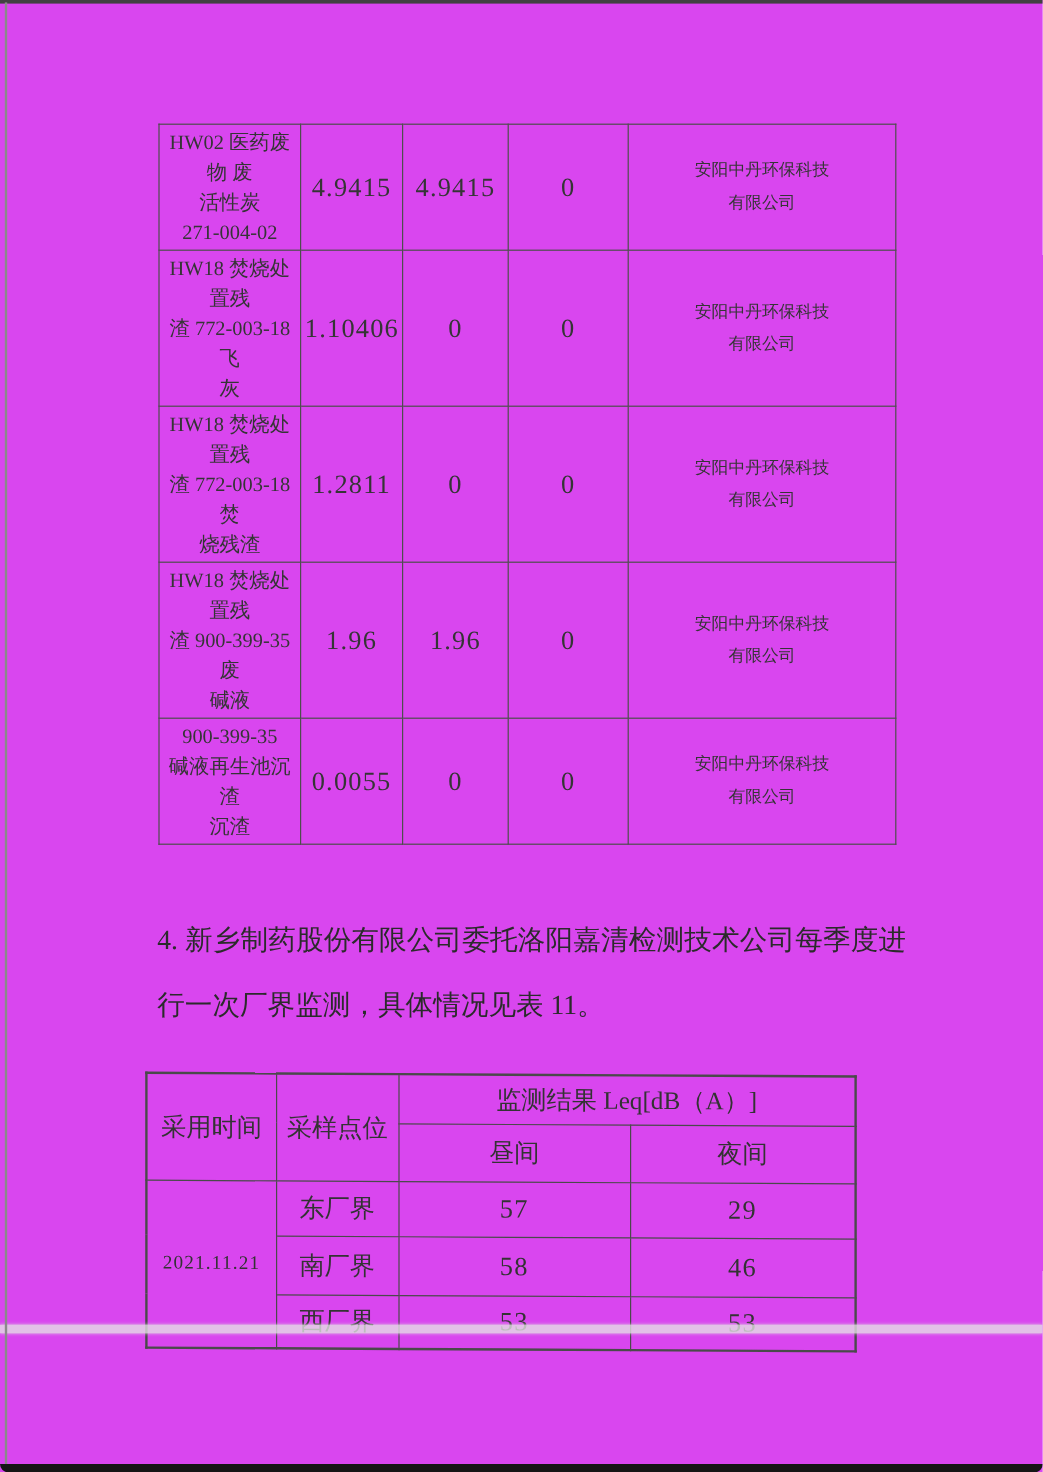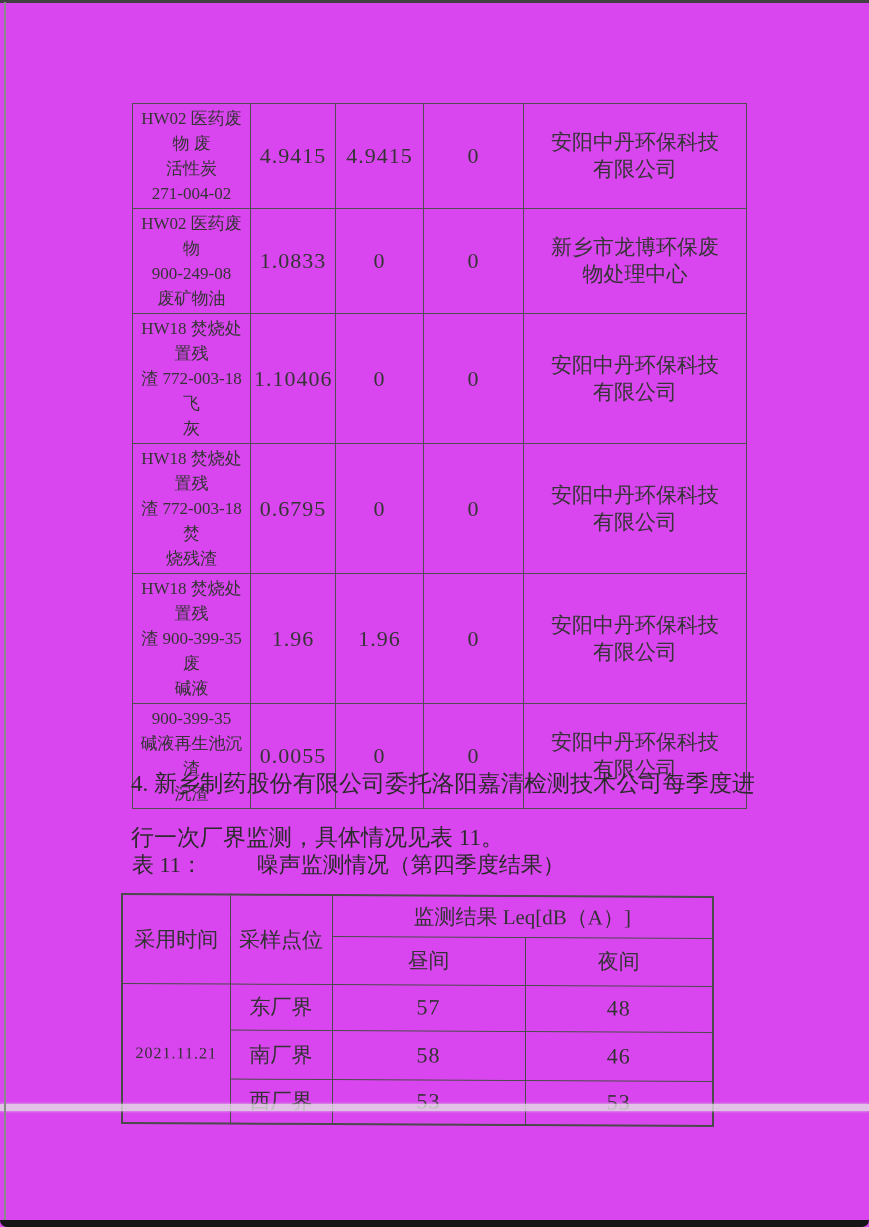--- a/index.html
+++ b/index.html
@@ -38,21 +38,21 @@
   }
   .waste-table td {
     border: 1px solid #4e4e4e;
     text-align: center; vertical-align: middle;
     white-space: pre-line;
     color: #353535;
     padding: 2px 3px;
   }
   .waste-table td.c-name { font-size: 17px; line-height: 25px; }
   .waste-table td.c-num  { font-size: 22px; letter-spacing: 1px; }
-  .waste-table td.c-comp { font-size: 21px; line-height: 27px; text-align: center; }
+  .waste-table td.c-comp { font-size: 14px; line-height: 27px; text-align: center; }
 
   
   .para {
     position: absolute; left: 131px; top: 757px; width: 624px;
     margin: 0; font-size: 23px; line-height: 54px;
     color: #2b2b2b; text-align: justify;
   }
 
   
   .caption {
@@ -102,44 +102,34 @@
           <td class="c-name">HW02 医药废物 废
 活性炭
 271-004-02</td>
           <td class="c-num">4.9415</td>
           <td class="c-num">4.9415</td>
           <td class="c-num">0</td>
           <td class="c-comp">安阳中丹环保科技
 有限公司</td>
         </tr>
         <tr style="height: 80px;">
-          <td class="c-name">HW02 医药废物
-900-249-08
-废矿物油</td>
-          <td class="c-num">1.0833</td>
-          <td class="c-num">0</td>
-          <td class="c-num">0</td>
-          <td class="c-comp">新乡市龙博环保废
-物处理中心</td>
-        </tr>
-        <tr style="height: 80px;">
           <td class="c-name">HW18 焚烧处置残
 渣 772-003-18 飞
 灰</td>
           <td class="c-num">1.10406</td>
           <td class="c-num">0</td>
           <td class="c-num">0</td>
           <td class="c-comp">安阳中丹环保科技
 有限公司</td>
         </tr>
         <tr style="height: 80px;">
           <td class="c-name">HW18 焚烧处置残
 渣 772-003-18 焚
 烧残渣</td>
-          <td class="c-num">0.6795</td>
+          <td class="c-num">1.2811</td>
           <td class="c-num">0</td>
           <td class="c-num">0</td>
           <td class="c-comp">安阳中丹环保科技
 有限公司</td>
         </tr>
         <tr style="height: 78px;">
           <td class="c-name">HW18 焚烧处置残
 渣 900-399-35 废
 碱液</td>
           <td class="c-num">1.96</td>
@@ -156,23 +146,20 @@
           <td class="c-num">0</td>
           <td class="c-num">0</td>
           <td class="c-comp">安阳中丹环保科技
 有限公司</td>
         </tr>
       </tbody>
   </table>
 
   <p class="para">4. 新乡制药股份有限公司委托洛阳嘉清检测技术公司每季度进行一次厂界监测，具体情况见表 11。</p>
 
-  <div class="caption">
-    <span>表 11：</span><span class="cap-title">噪声监测情况（第四季度结果）</span>
-  </div>
 
   <table class="noise-table">
     <colgroup>
       <col style="width:108px">
       <col style="width:102px">
       <col style="width:193px">
       <col style="width:188px">
     </colgroup>
     <tbody>
       <tr>
@@ -181,21 +168,21 @@
         <td colspan="2">监测结果 Leq[dB（A）]</td>
       </tr>
       <tr>
         <td>昼间</td>
         <td>夜间</td>
       </tr>
       <tr>
         <td rowspan="3" class="nt-date">2021.11.21</td>
         <td>东厂界</td>
         <td class="nt-num">57</td>
-        <td class="nt-num">48</td>
+        <td class="nt-num">29</td>
       </tr>
       <tr>
         <td>南厂界</td>
         <td class="nt-num">58</td>
         <td class="nt-num">46</td>
       </tr>
       <tr>
         <td>西厂界</td>
         <td class="nt-num">53</td>
         <td class="nt-num">53</td>

